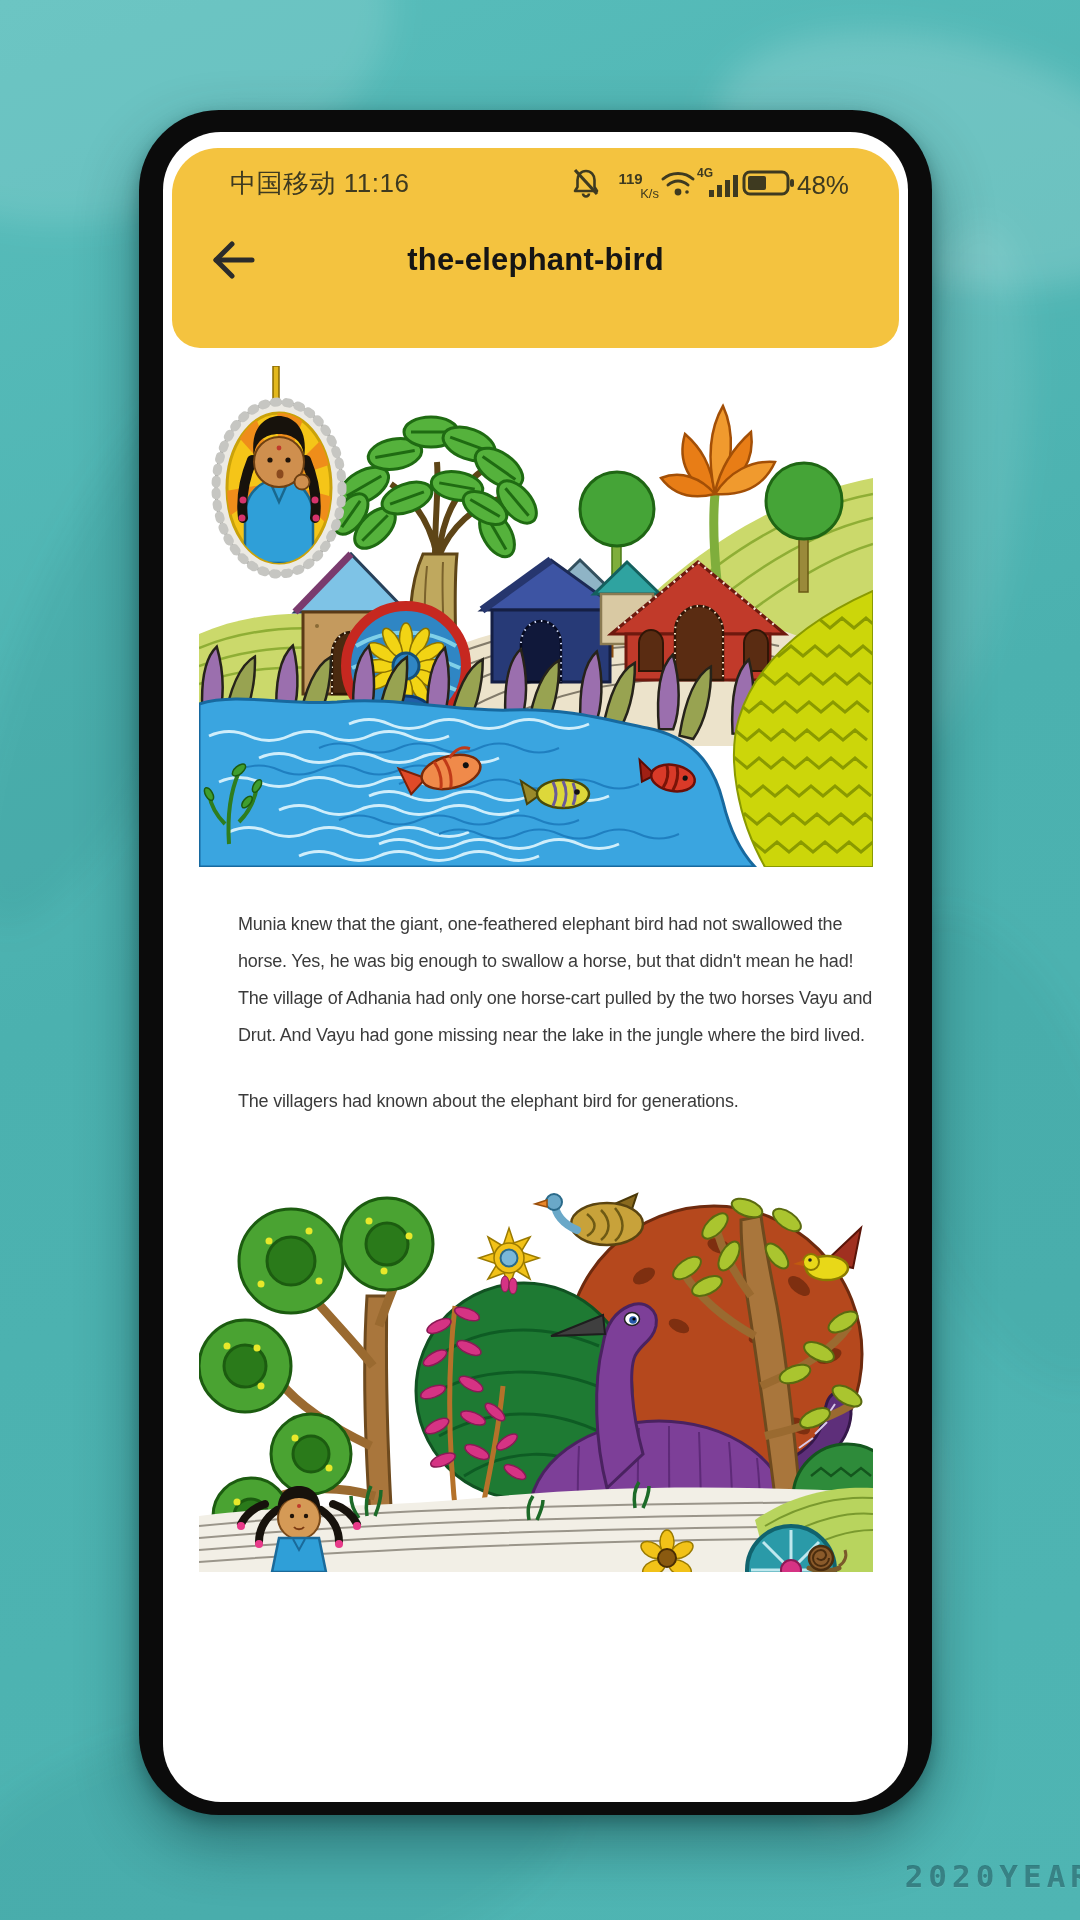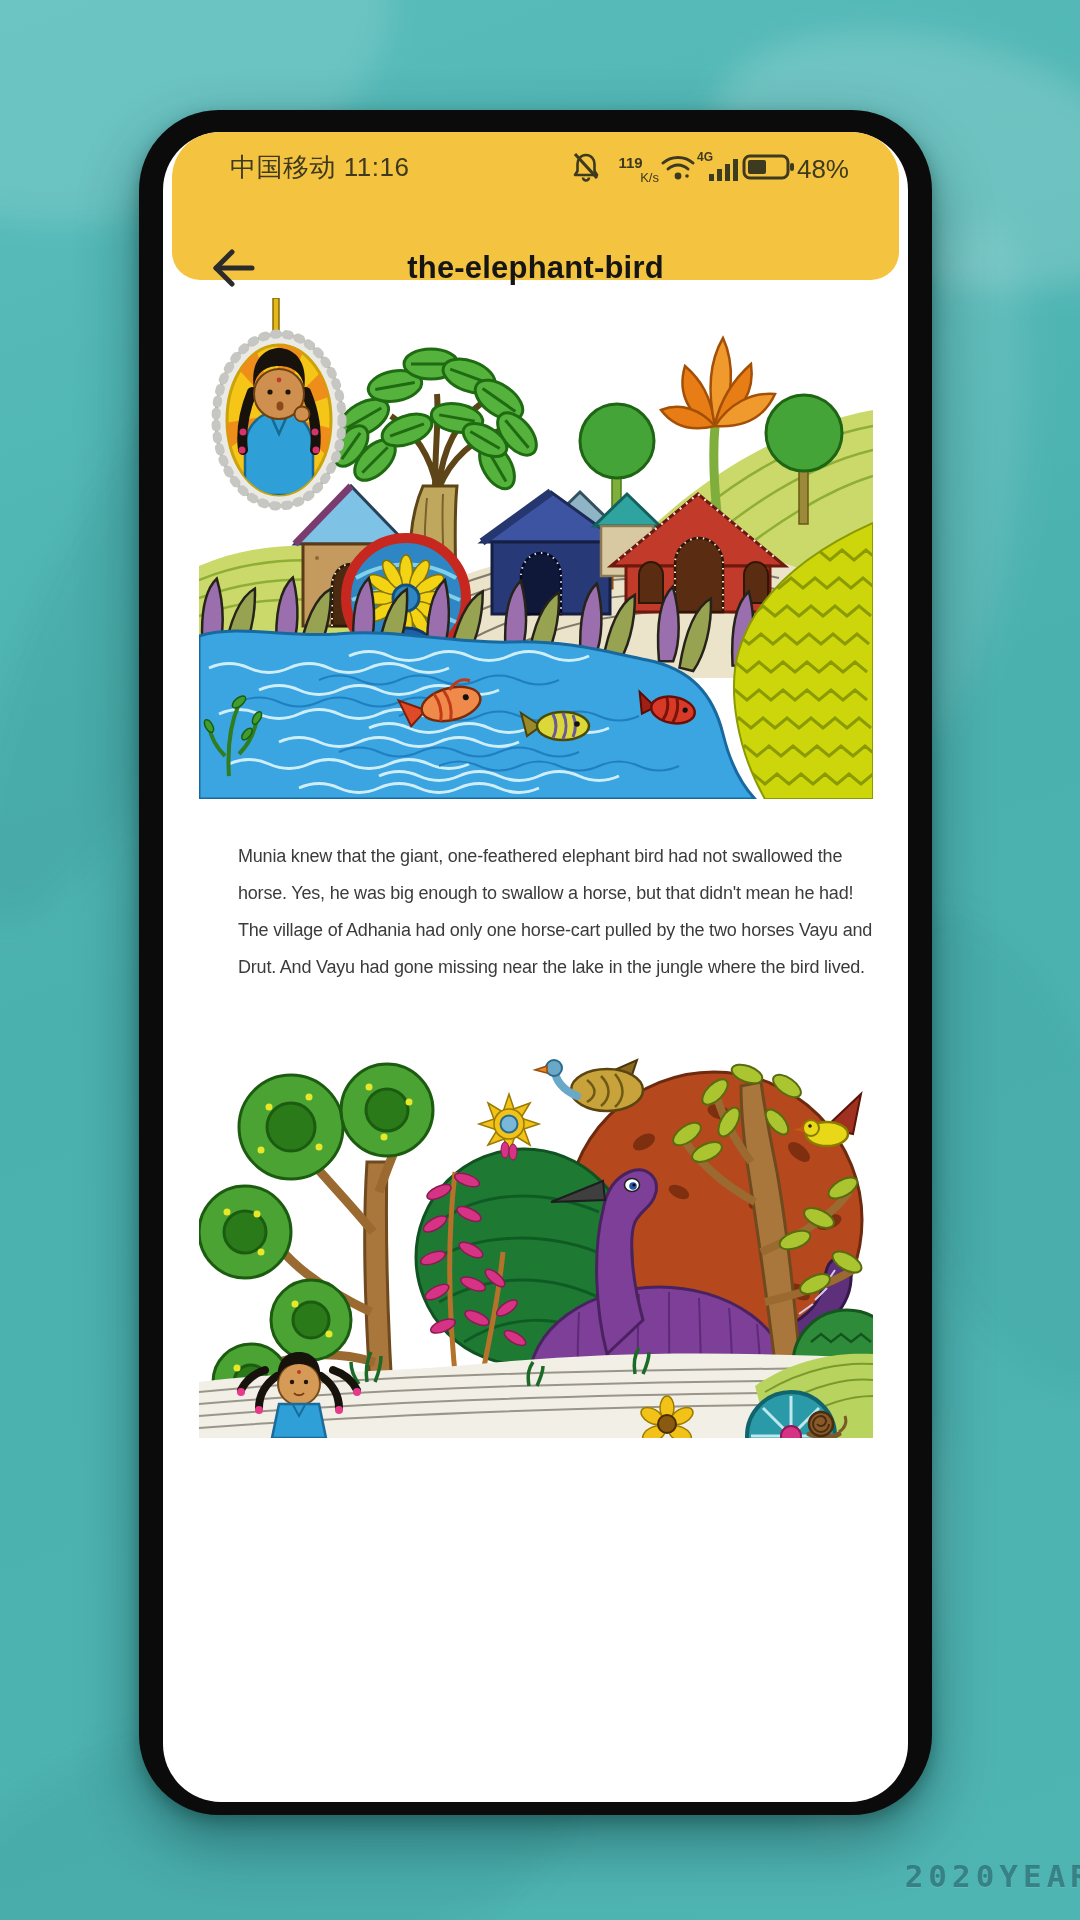--- a/index.html
+++ b/index.html
@@ -29,34 +29,34 @@
   .phone-frame{
     position:absolute;left:139px;top:110px;width:793px;height:1705px;
     background:#0b0b0b;border-radius:80px;
     box-shadow:0 26px 60px rgba(8,45,47,.45),0 6px 16px rgba(8,45,47,.35);
   }
   .screen{
     position:absolute;left:24px;top:22px;width:745px;height:1670px;
     background:#ffffff;border-radius:58px;overflow:hidden;
   }
   .app-header{
-    margin:0 9px 0 9px;height:148px;background:#f4c33f;
+    margin:16px 9px 0 9px;height:200px;background:#f4c33f;
     border-radius:46px 46px 28px 28px;position:relative;
   }
   .status-row{
     display:flex;justify-content:space-between;align-items:flex-start;
     padding:18px 50px 0 58px;color:#3e3a20;
   }
   .status-left{font-size:26px;font-weight:500;letter-spacing:.5px;}
   .status-right{display:flex;align-items:center;gap:1px;}
   .speed{display:flex;flex-direction:column;align-items:center;line-height:1;color:#3e3a20;}
   .speed .v{font-size:15px;font-weight:bold;}
   .speed .u{font-size:13px;margin-top:1px;padding-left:38px;}
   .batt-pct{font-size:26px;font-weight:500;}
-  .nav-row{position:absolute;left:0;right:0;top:108px;height:60px;}
+  .nav-row{position:absolute;left:0;right:0;top:84px;height:60px;}
   .back-btn{position:absolute;left:34px;top:2px;width:56px;height:52px;cursor:pointer;}
   .page-title{
     text-align:center;font-size:31px;font-weight:700;color:#151515;
     letter-spacing:.2px;line-height:56px;
   }
   .illus{display:block;margin:0 auto;}
   .illus1{margin-top:18px;}
   .story-text{
     margin:39px 34px 0 75px;width:640px;
     font-size:18px;line-height:37px;color:#3b3b3b;letter-spacing:-0.2px;
@@ -466,20 +466,21 @@
             <circle cx="9" cy="-28" r="2.6" fill="#201409"></circle>
             <circle cx="0" cy="-40" r="2.4" fill="#c0392b"></circle>
             <ellipse cx="1" cy="-14" rx="3.5" ry="4.5" fill="#8a4a1e"></ellipse>
             <circle cx="23" cy="-6" r="7.5" fill="#cf8f4e" stroke="#6e4012" stroke-width="1.8"></circle>
           </g>
         </g>
       </g>
     </svg>
 
     <p class="story-text">Munia knew that the giant, one-feathered elephant bird had not swallowed the horse. Yes, he was big enough to swallow a horse, but that didn't mean he had! The village of Adhania had only one horse-cart pulled by the two horses Vayu and Drut. And Vayu had gone missing near the lake in the jungle where the bird lived.</p>
+    <p class="story-text">The villagers had known about the elephant bird for generations.</p>
 
 
     <svg class="illus illus2" width="674" height="386" viewBox="0 0 674 386">
       <defs>
         <clipPath id="c2">
             <rect x="0" y="0" width="674" height="386"></rect>
           </clipPath>
       </defs>
       <g clip-path="url(#c2)">
         <rect x="0" y="0" width="674" height="386" fill="#ffffff"></rect>

